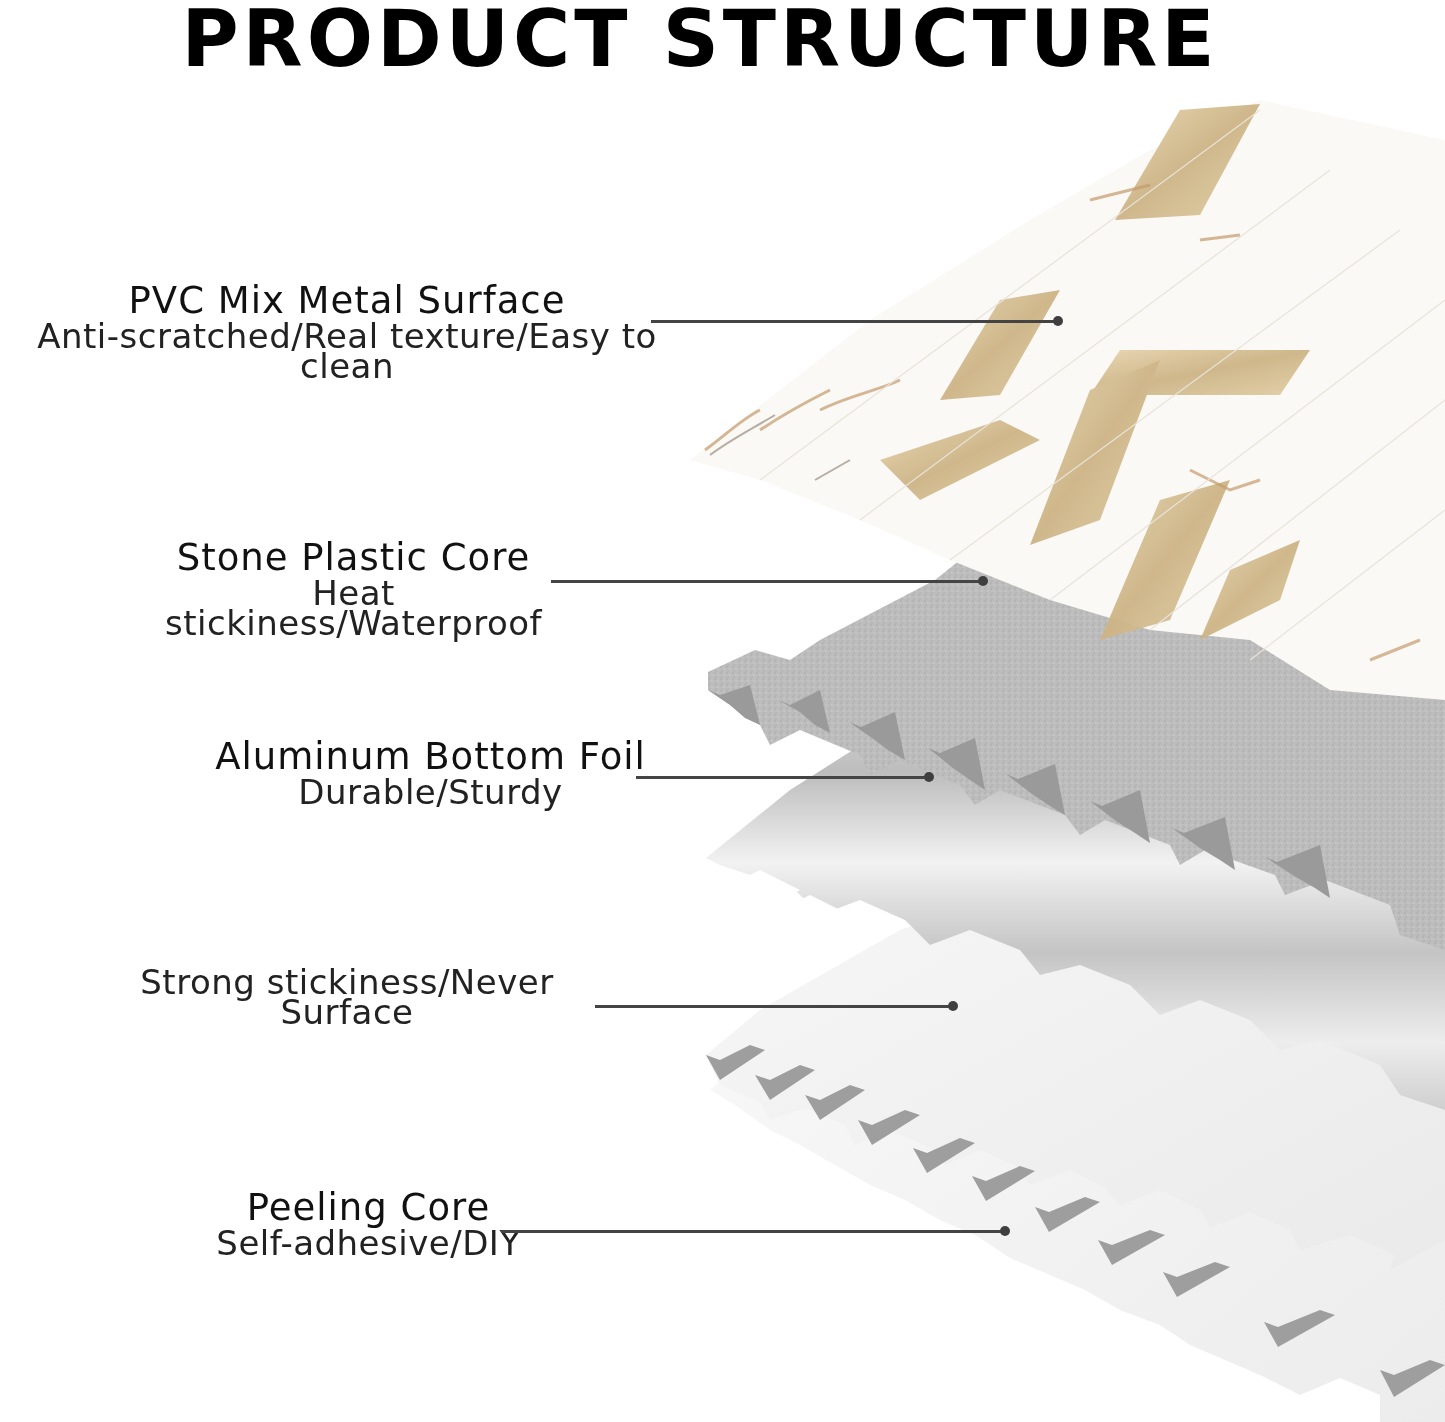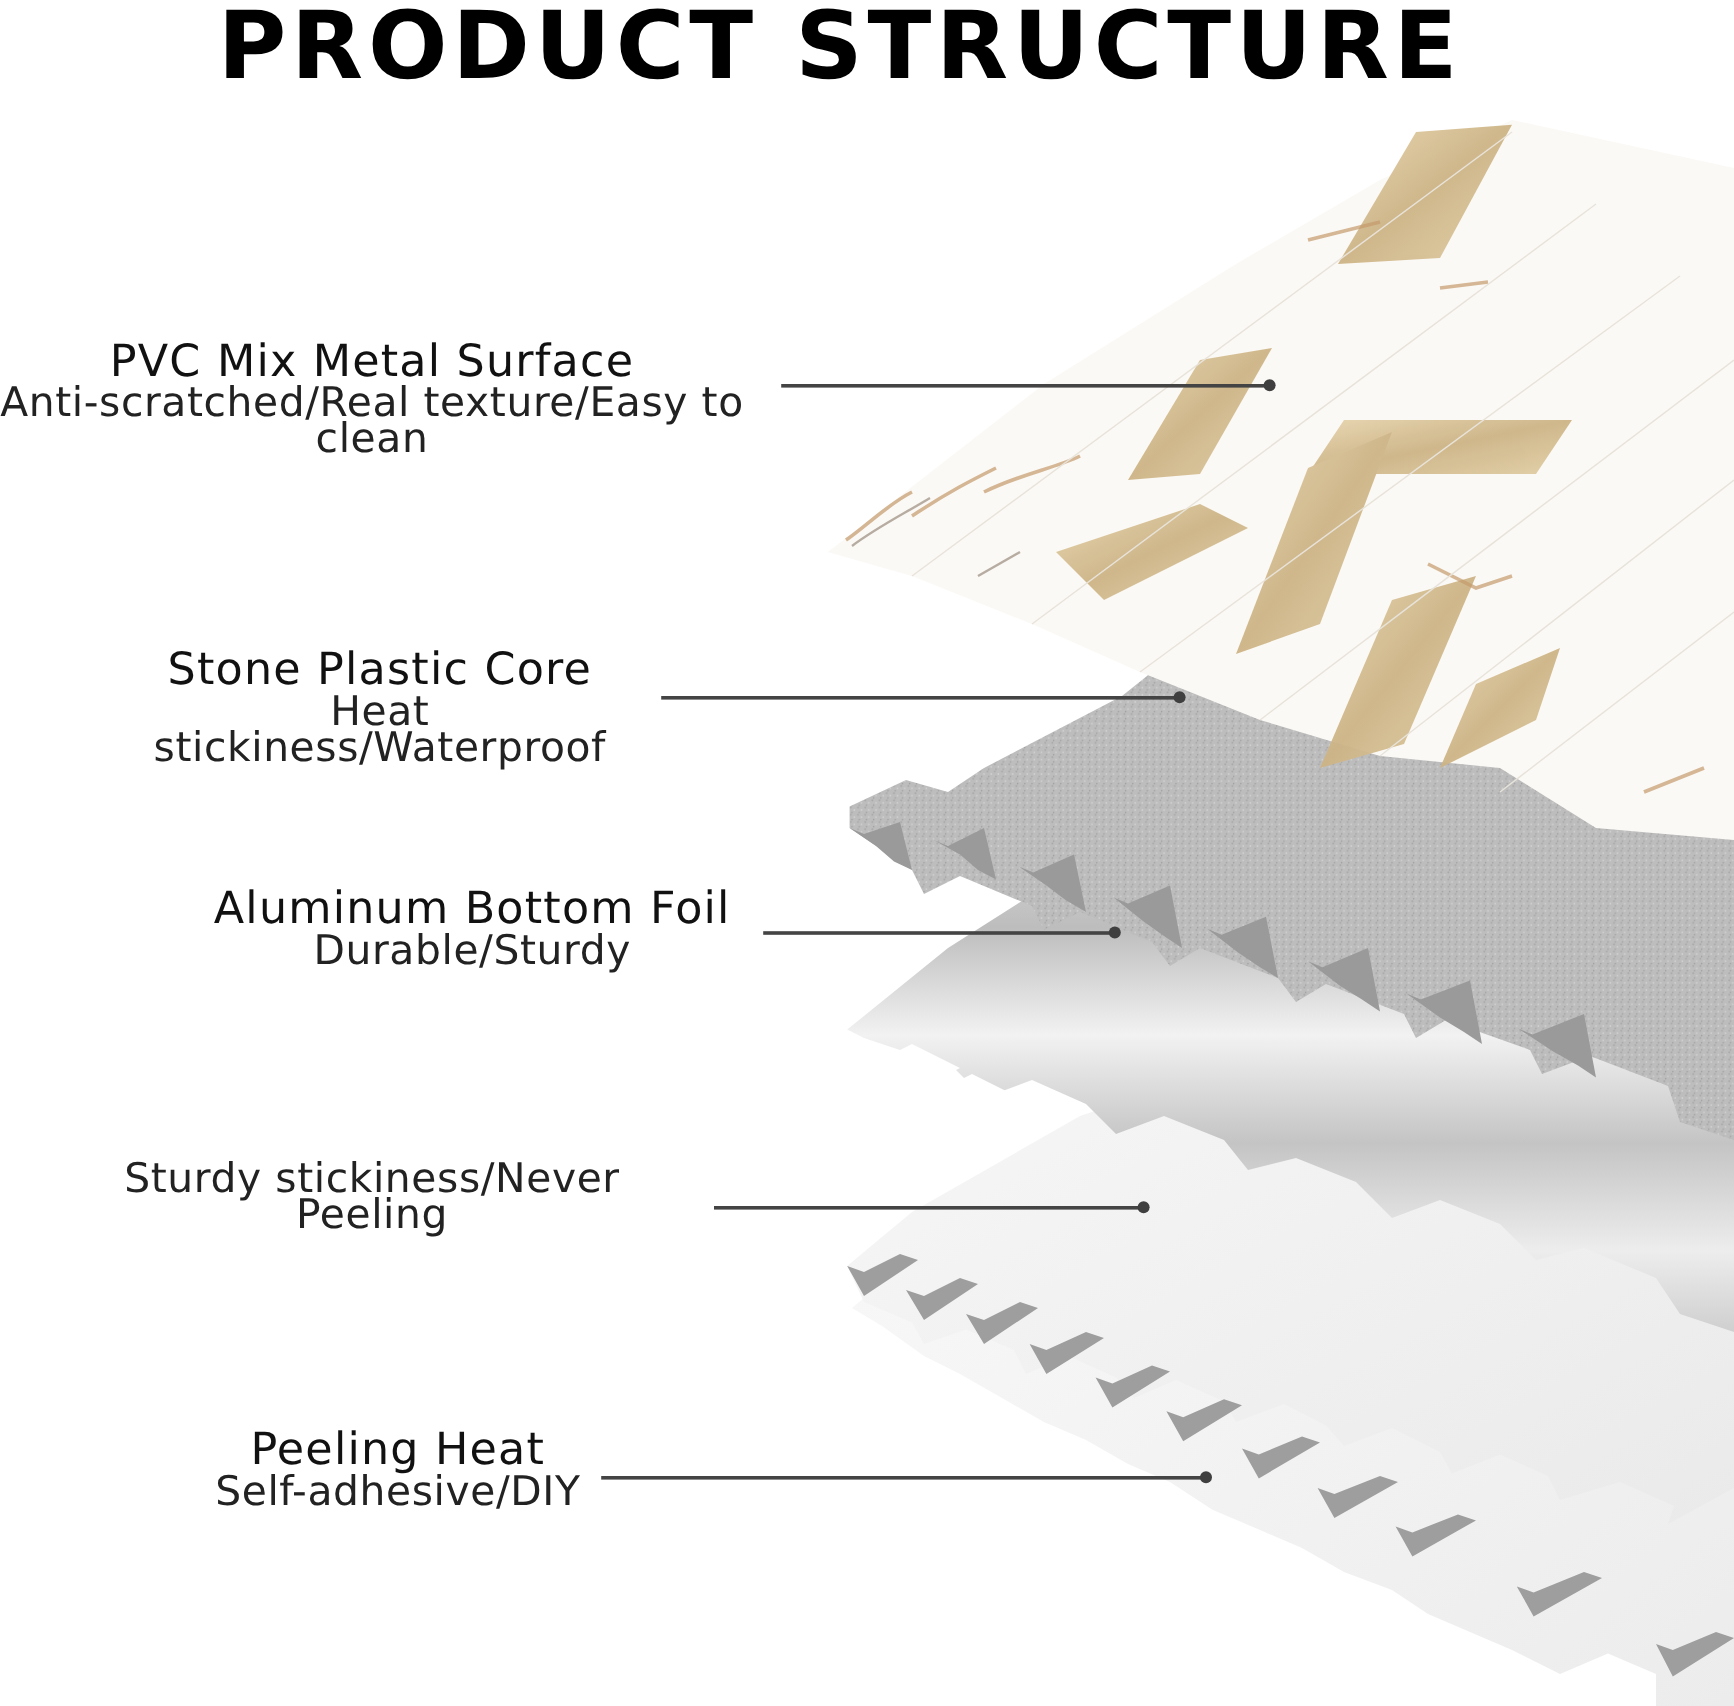--- a/index.html
+++ b/index.html
@@ -2,21 +2,21 @@
 <html><head>
 <meta charset="utf-8">
 <style>
   html, body { margin: 0; padding: 0; background: #ffffff; }
   body { width: 1445px; height: 1422px; position: relative; overflow: hidden;
          font-family: "DejaVu Sans", "Liberation Sans", sans-serif; color: #111; }
   .title { position: absolute; left: 0; top: -6px; width: 1400px; text-align: center;
            font-size: 78px; font-weight: bold; letter-spacing: 4px; color: #000; margin-left: 0; }
   .title span { display:inline-block; transform: scaleX(1.0); }
   .art { position: absolute; left: 0; top: 0; width: 1445px; height: 1422px; }
-  .label { position: absolute; text-align: center; }
+  .label { position: absolute; text-align: center; padding-left: 37px; }
   .label .name { font-size: 37px; line-height: 40px; color: #111; letter-spacing: 1px; }
   .label .desc { font-size: 34px; line-height: 30px; color: #222; letter-spacing: 0.5px; }
   .leader { position: absolute; height: 3px; background: #444; }
   .dot { position: absolute; width: 10px; height: 10px; border-radius: 50%; background: #3f3f3f; }
 </style>
 </head>
 <body>
 
 <div class="title"><span>PRODUCT STRUCTURE</span></div>
 
@@ -147,23 +147,23 @@
 <div class="dot" style="left:978px; top:576px;"></div>
 
 <div class="label" style="left:156px; top:737px; width:475px;">
   <div class="name">Aluminum Bottom Foil</div>
   <div class="desc">Durable/Sturdy</div>
 </div>
 <div class="leader" style="left:636px; top:776px; width:292px;"></div>
 <div class="dot" style="left:924px; top:772px;"></div>
 
 <div class="label" style="left:60px; top:967px; width:500px;">
-  <div class="desc">Sturdy stickiness/Never Peeling</div>
+  <div class="desc">Strong stickiness/Never Surface</div>
 </div>
 <div class="leader" style="left:595px; top:1005px; width:358px;"></div>
 <div class="dot" style="left:948px; top:1001px;"></div>
 
 <div class="label" style="left:170px; top:1188px; width:323px;">
-  <div class="name">Peeling Heat</div>
+  <div class="name">Peeling Core</div>
   <div class="desc">Self-adhesive/DIY</div>
 </div>
 <div class="leader" style="left:501px; top:1230px; width:503px;"></div>
 <div class="dot" style="left:1000px; top:1226px;"></div>
 
 </body></html>

